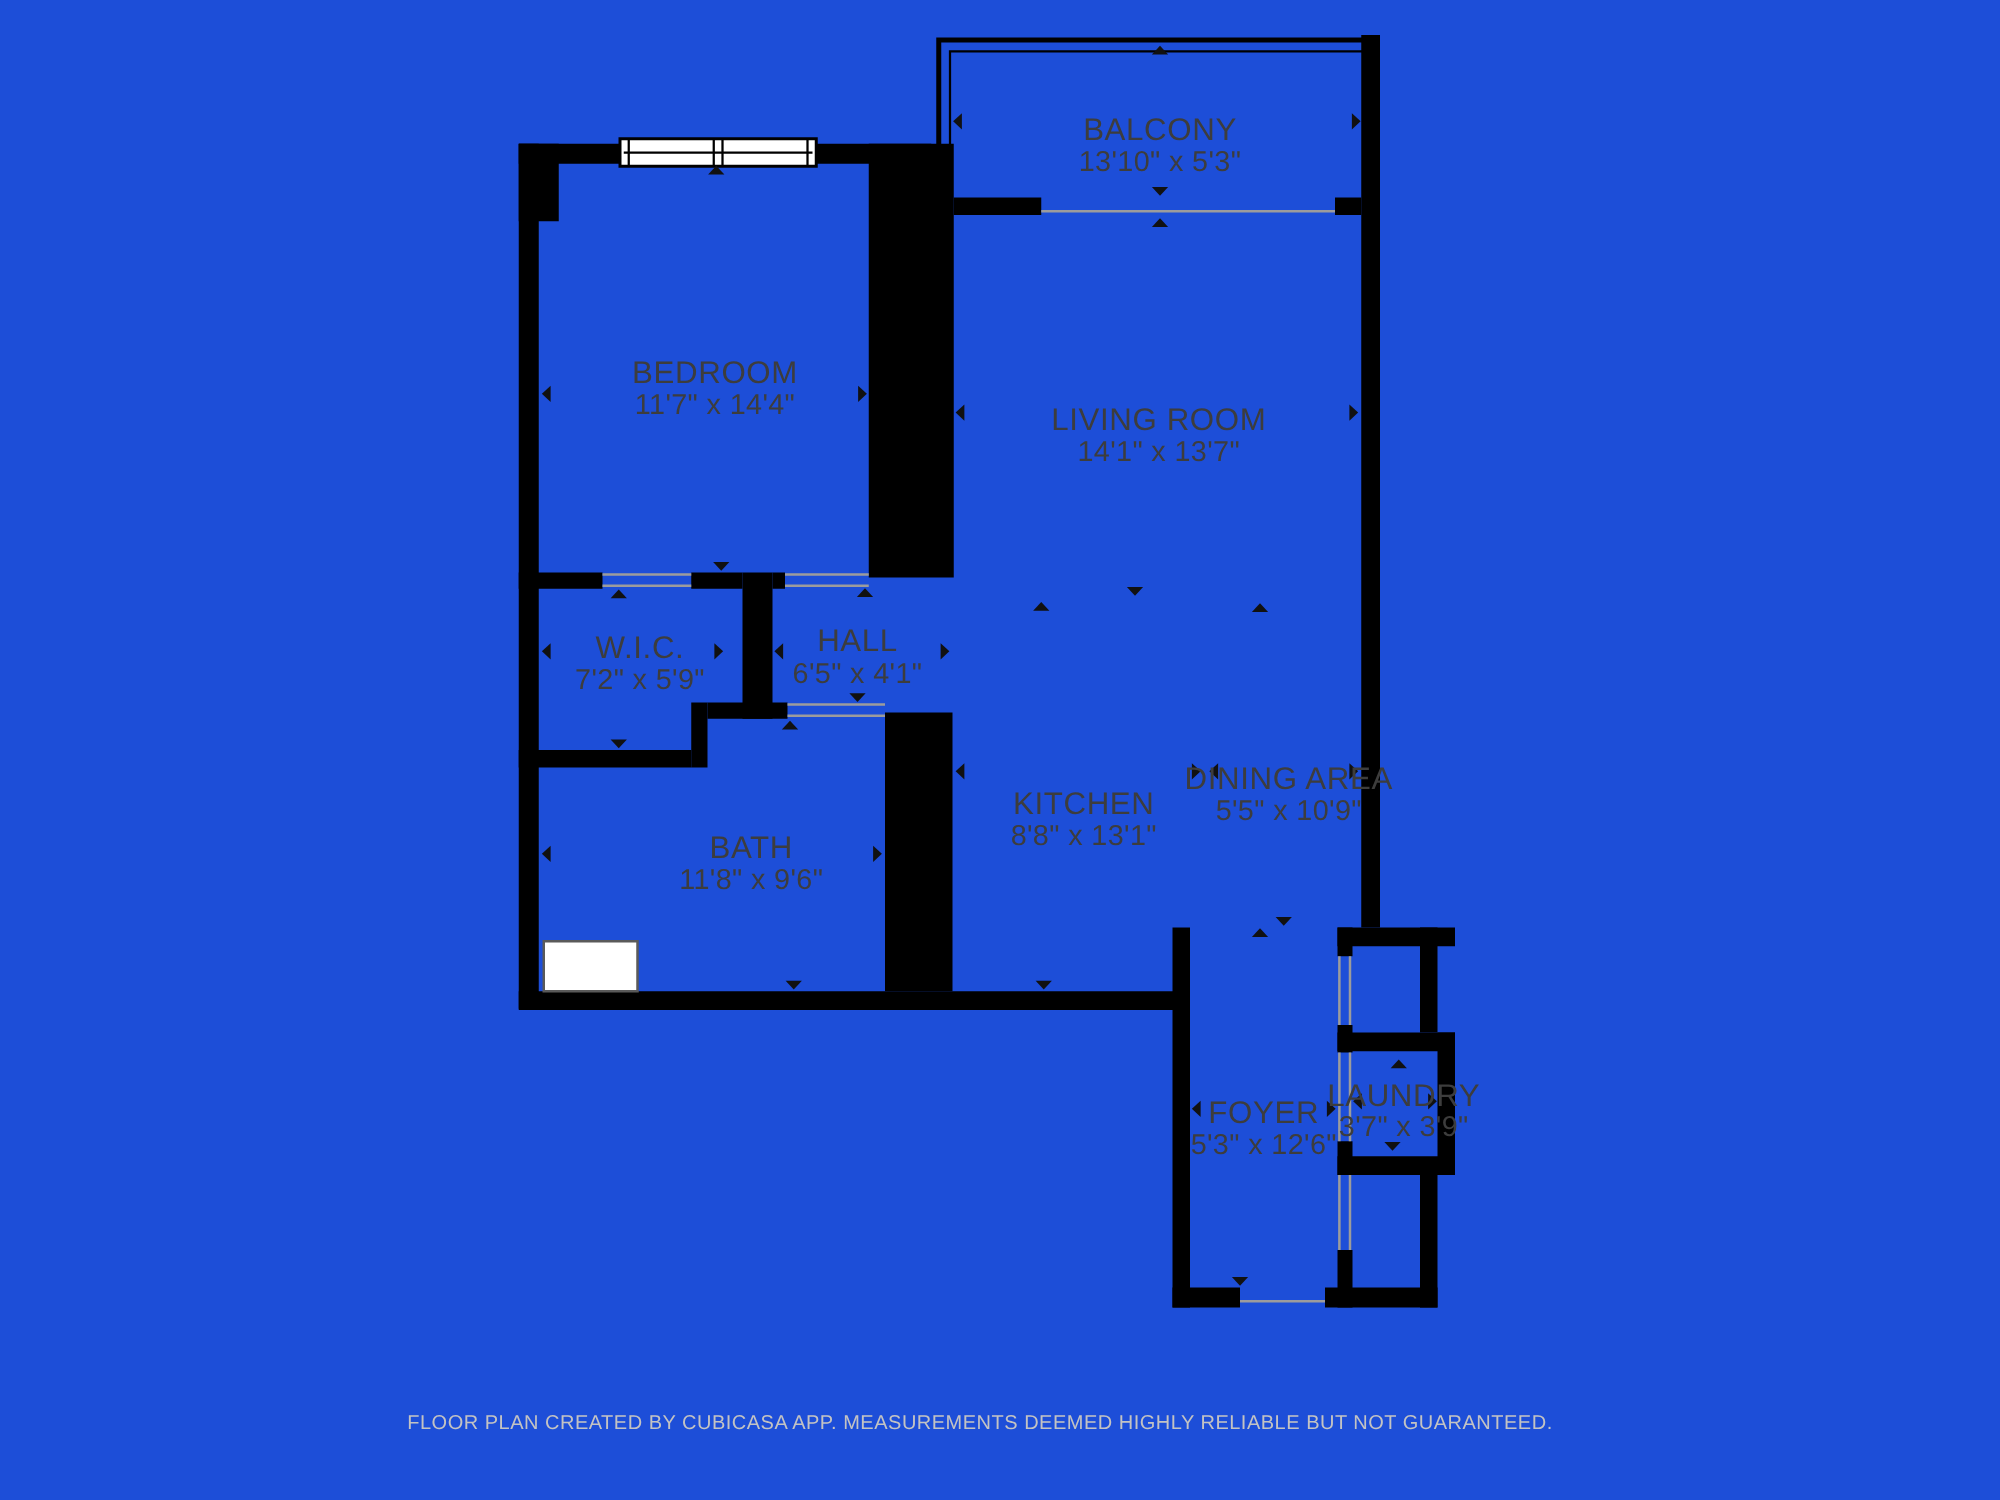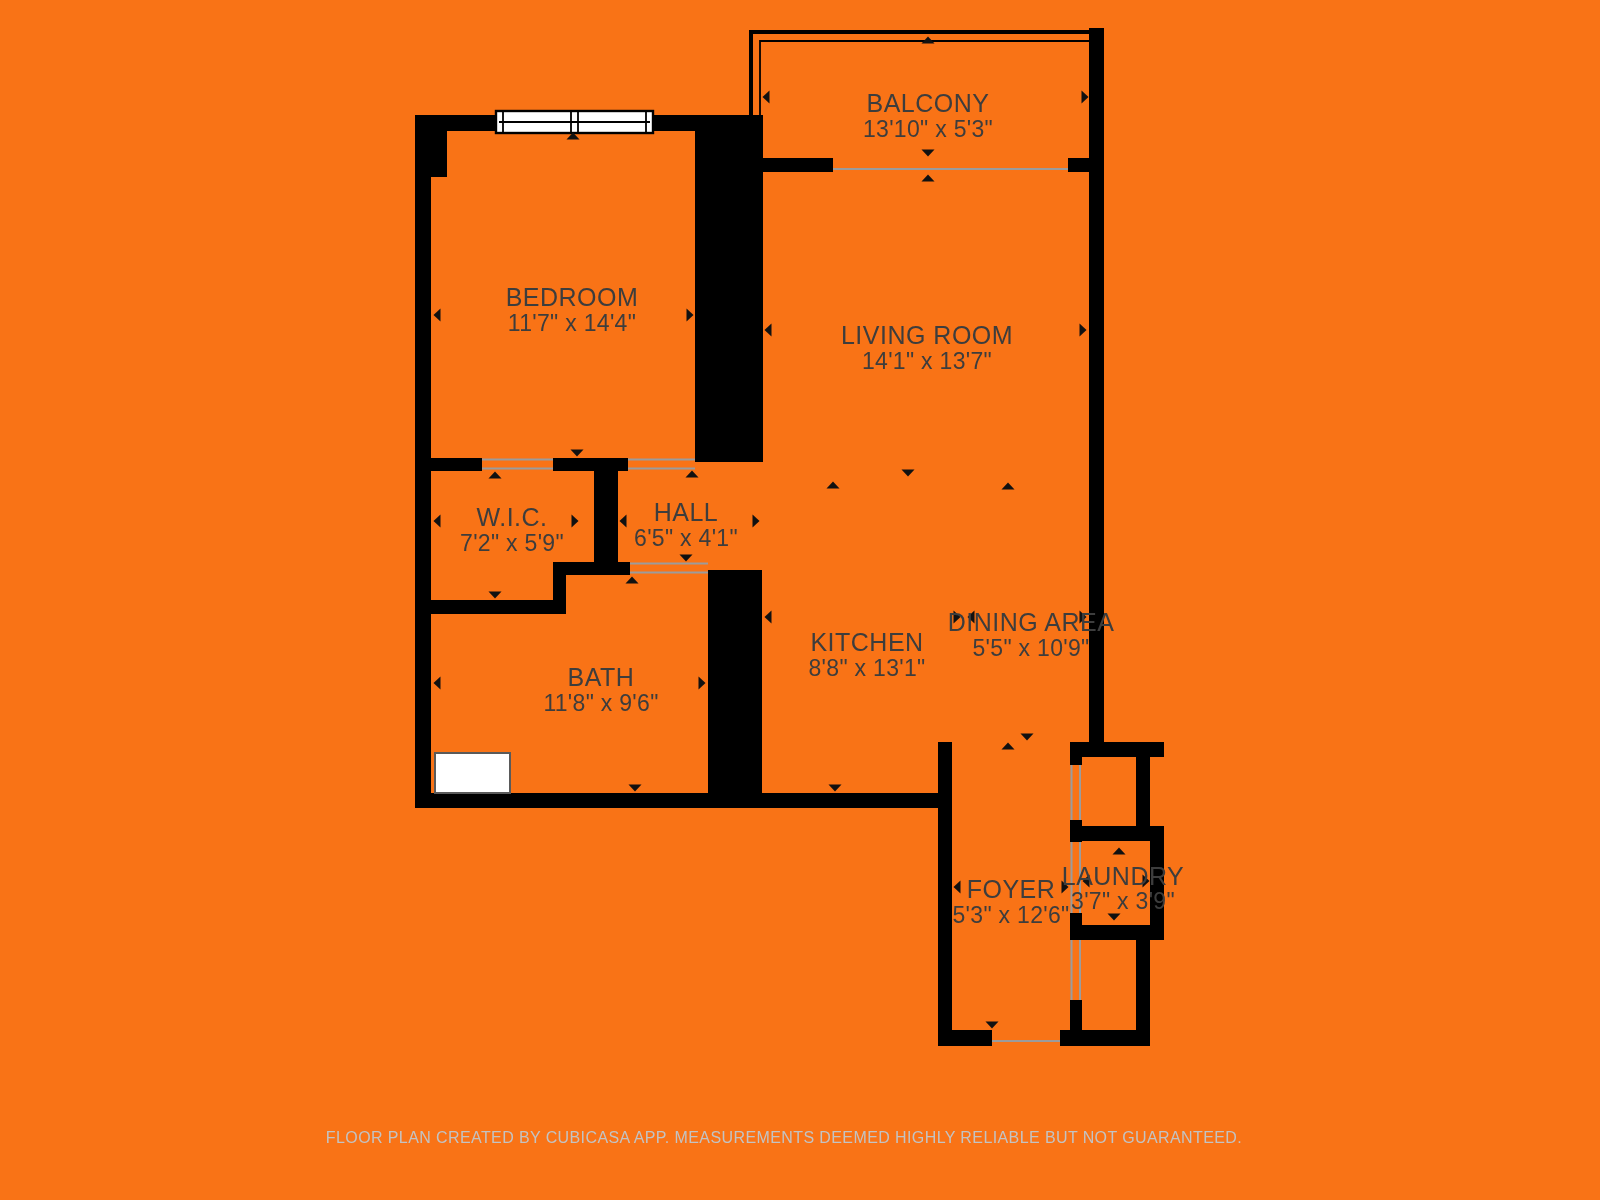--- a/index.html
+++ b/index.html
@@ -1,16 +1,16 @@
 <!DOCTYPE html>
 <html><head>
 <meta charset="utf-8">
 <style>
   html,body{margin:0;padding:0;background:#ffffff;width:1600px;height:1200px;overflow:hidden;}
-  .stage{position:relative;width:1600px;height:1200px;background:#f97316;}
+  .stage{position:relative;width:1600px;height:1200px;background:#1d4ed8;}
   svg{display:block;}
   text{font-family:"Liberation Sans","DejaVu Sans",sans-serif;fill:#3d3d3d;}
   .room-name{font-size:25px;letter-spacing:0.5px;}
   .room-dims{font-size:23px;letter-spacing:0.3px;}
   .footer-text{font-size:16px;fill:#c3c3c3;letter-spacing:0.4px;}
   .wall{fill:#000000;stroke:none;}
   .opening{stroke:#9c9c9c;stroke-width:2;fill:none;}
   .railing-outer{stroke:#000000;stroke-width:4;fill:none;}
   .railing-inner{stroke:#000000;stroke-width:1.8;fill:none;}
   .fixture{fill:#ffffff;stroke:#5a5a5a;stroke-width:2;}

